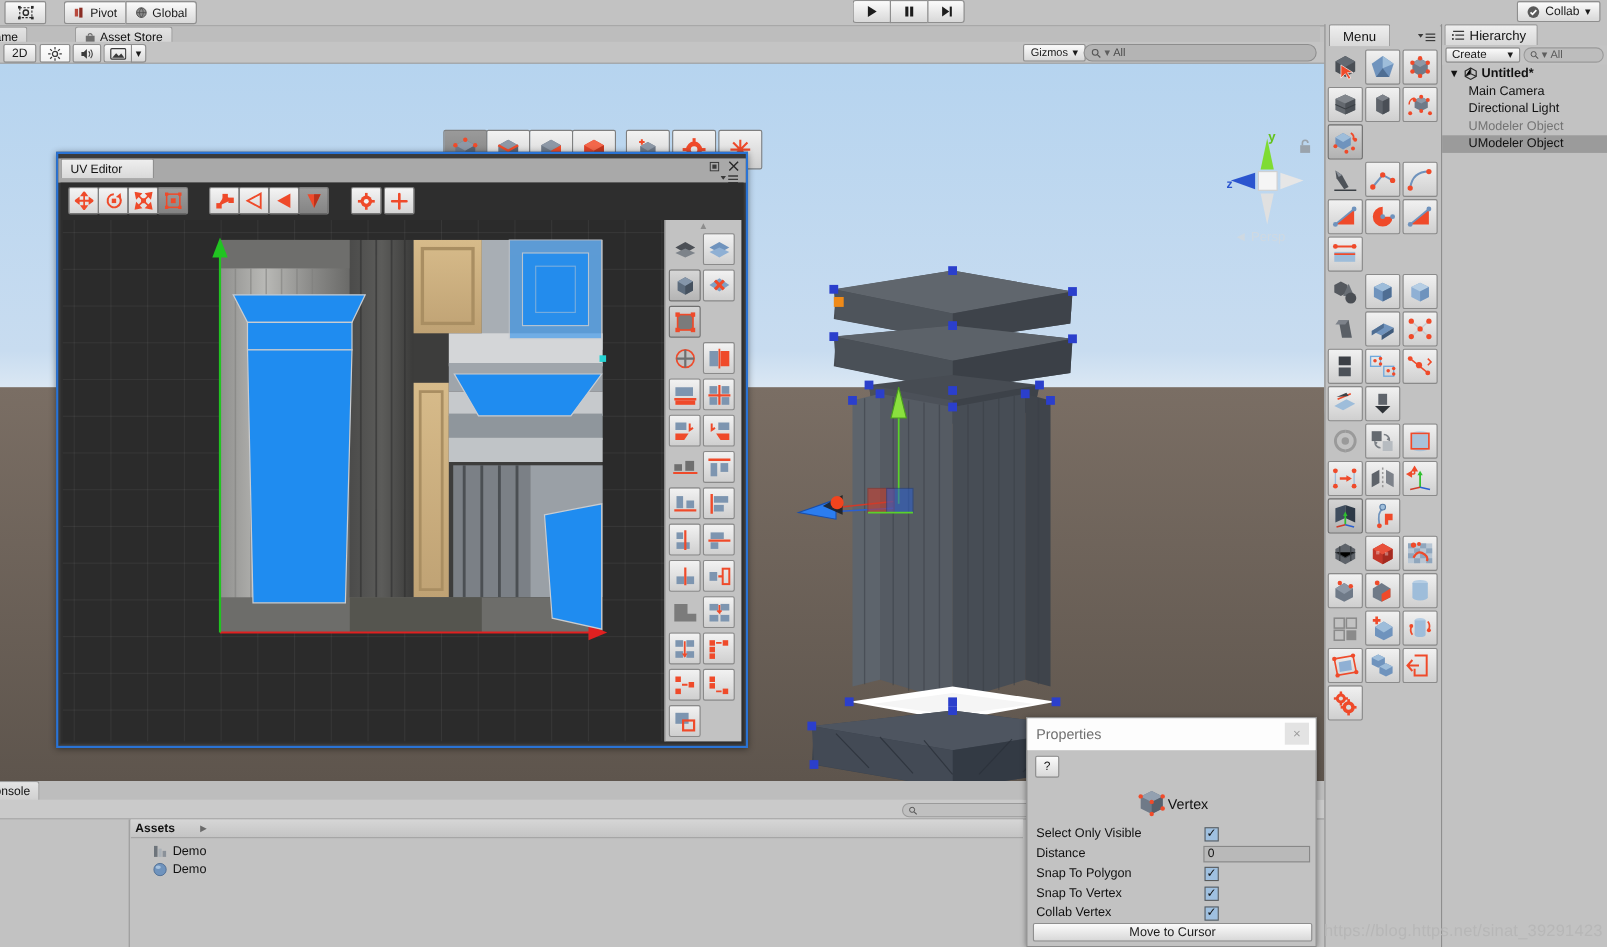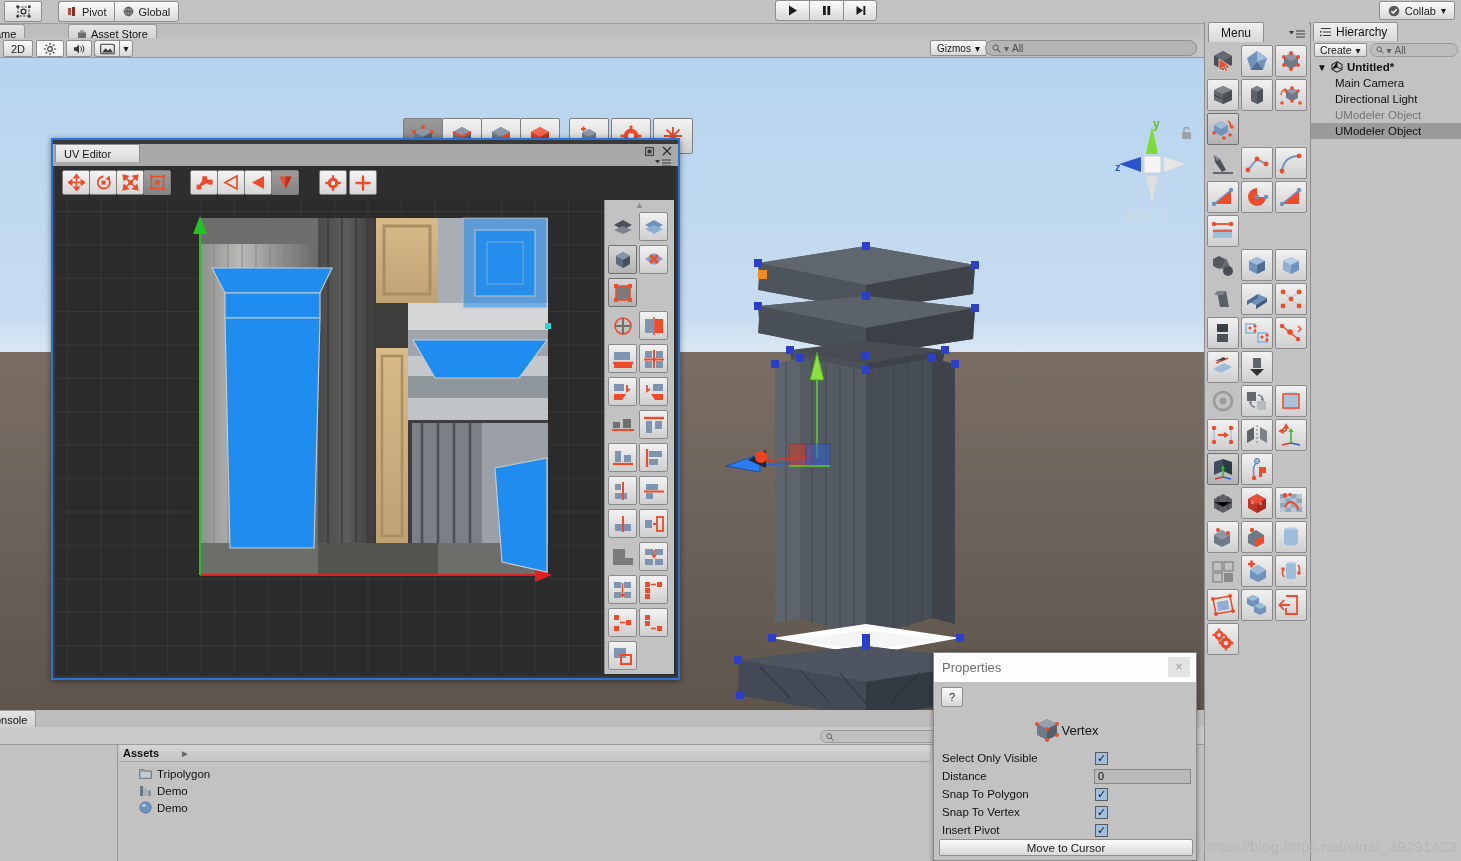--- a/index.html
+++ b/index.html
@@ -159,21 +159,21 @@
   .ub.flat { border:none; background:transparent; }
   .ub.sel { background:linear-gradient(#d4d4d4,#b2b2b2); border-color:#6e6e6e; }
 
   
   #hier { position:absolute; left:1310px; top:22px; width:151px; height:839px; background:#c2c2c2; border-left:1px solid #8e8e8e;}
   #hier-tab { position:absolute; left:2px; top:0; height:19px; padding:0 10px 0 6px;
      background:linear-gradient(#efefef,#d8d8d8); border:1px solid #8f8f8f; border-bottom:none;
      display:flex;align-items:center;gap:4px;font-size:12px;border-radius:2px 2px 0 0;}
   #hier-toolbar { position:absolute; left:0; top:19px; width:100%; height:18px; background:#c4c4c4;
      display:flex; align-items:center; gap:3px; padding:0 3px;}
-  #hier-create { height:14px; padding:0 5px; gap:4px; font-size:10.5px;}
+  #hier-create { height:14px; padding:0 5px; gap:19px; font-size:10.5px;}
   #hier-search { flex:1; height:14px; background:#bdbdbd; border:1px solid #9a9a9a; border-radius:7px;
      display:flex;align-items:center;padding:0 5px;gap:3px;font-size:10px;color:#5a5a5a;}
   #hier-list { position:absolute; left:0; top:37px; width:100%; }
   .hrow { height:16px; display:flex; align-items:center; font-size:11.5px; padding-left:6px; gap:4px;}
   .hrow.child { padding-left:24px; }
   .hrow.dim { color:#737373; }
   .hrow.selected { background:#9b9b9b; }
 
   
   #watermark { position:absolute; right:4px; bottom:6px; font-size:15px; color:#b7b7b7; z-index:40;
@@ -948,27 +948,20 @@
     
   </div>
 
   <div id="proj-right" class="panel">
     <div id="assets-header">
       <span>Assets</span>
       <span class="tiny" style="color:#6a6a6a">►</span>
     </div>
     <div style="position:absolute;top:20px;left:0;width:100%;">
       <div class="asset-item">
-        <svg width="13" height="11" viewBox="0 0 13 11">
-          <path d="M.5,1.5 h4.4 l1.2,1.4 h6.4 v7.6 h-12z" fill="#9aa3ab" stroke="#6d747b" stroke-width=".8"></path>
-          <rect x="1.6" y="4" width="9.8" height="5.6" fill="#c3cad0"></rect>
-        </svg>
-        <span>Tripolygon</span>
-      </div>
-      <div class="asset-item">
         <svg width="13" height="12" viewBox="0 0 13 12">
           <rect x="1" y="1" width="3.2" height="10" fill="#6d747b"></rect>
           <rect x="5" y="3.5" width="3" height="7.5" fill="#aab1b8"></rect>
           <rect x="8.8" y="5.5" width="3.2" height="5.5" fill="#8a9199"></rect>
         </svg>
         <span>Demo</span>
       </div>
       <div class="asset-item">
         <svg width="13" height="13" viewBox="0 0 13 13">
           <circle cx="6.5" cy="6.5" r="5.6" fill="#6f93bd" stroke="#4b6b92" stroke-width=".8"></circle>
@@ -1021,21 +1014,21 @@
         <span class="lbl">Snap To Polygon</span>
         <span class="ckb"></span>
         <span style="width:83px"></span>
       </div>
       <div class="prow2">
         <span class="lbl">Snap To Vertex</span>
         <span class="ckb"></span>
         <span style="width:83px"></span>
       </div>
       <div class="prow2">
-        <span class="lbl">Insert Pivot</span>
+        <span class="lbl">Collab Vertex</span>
         <span class="ckb"></span>
         <span style="width:83px"></span>
       </div>
     </div>
     <div class="btn" id="prop-move">
       <span>Move to Cursor</span>
     </div>
   </div>
 
   <div id="umod" class="panel">

